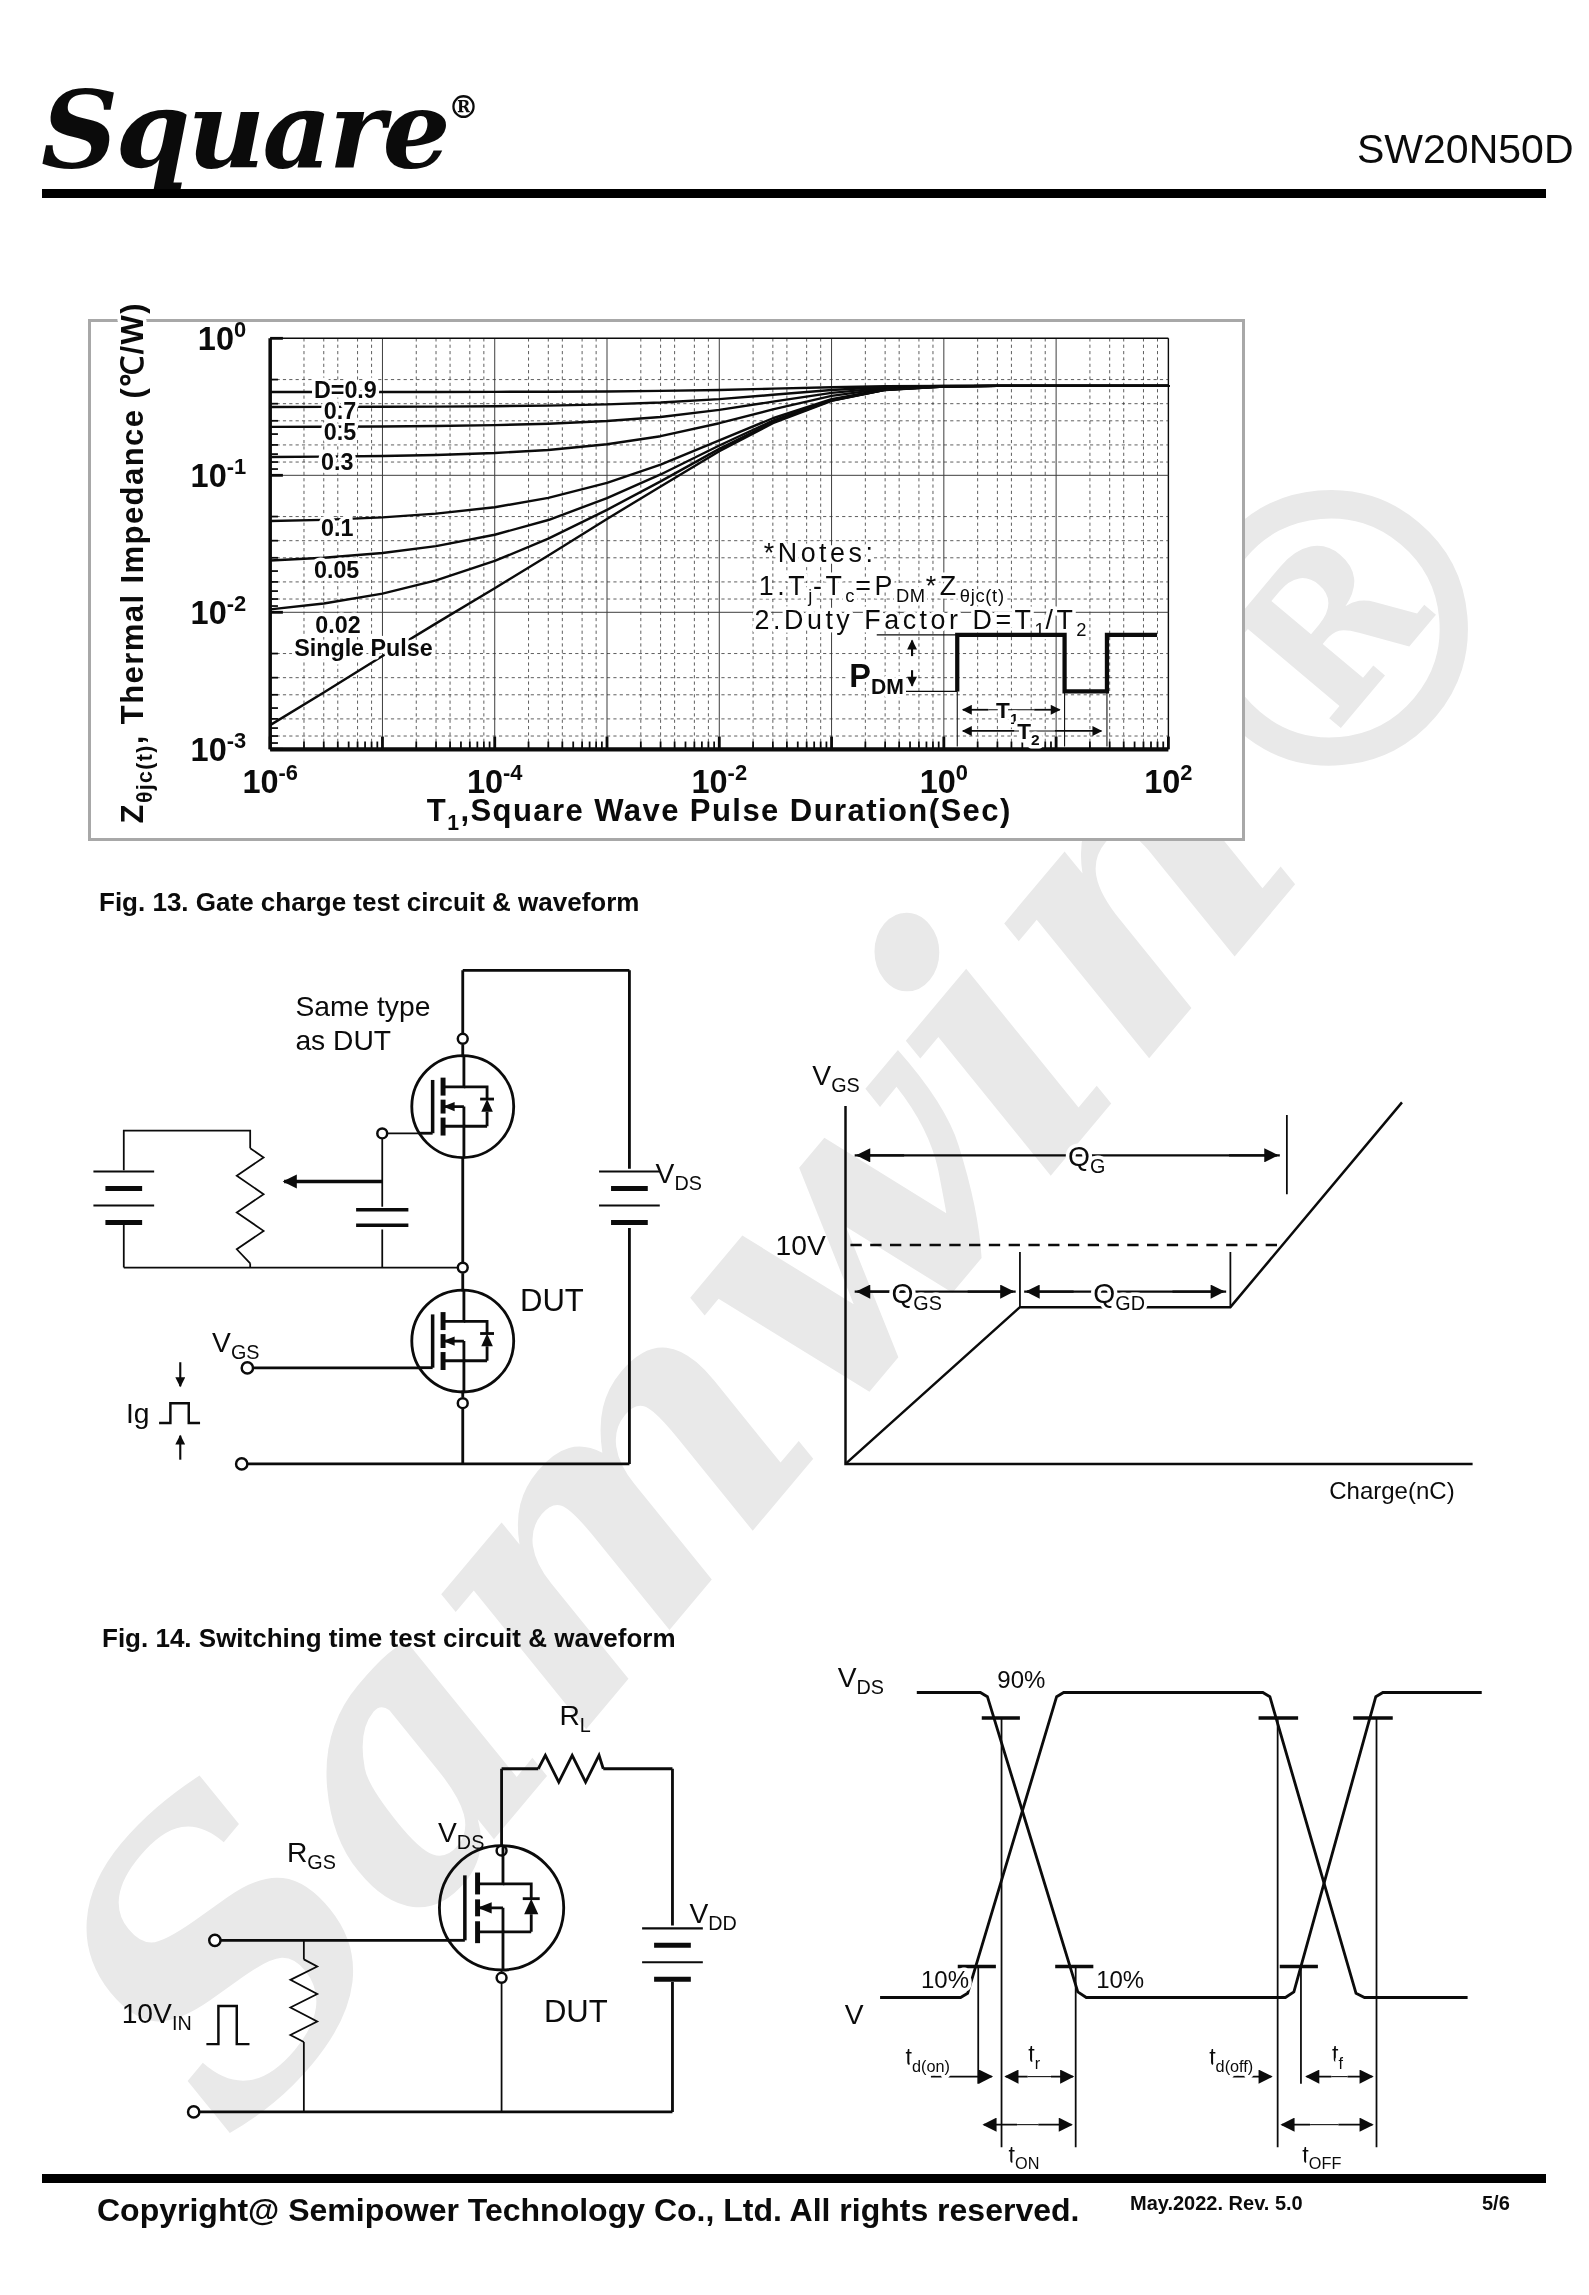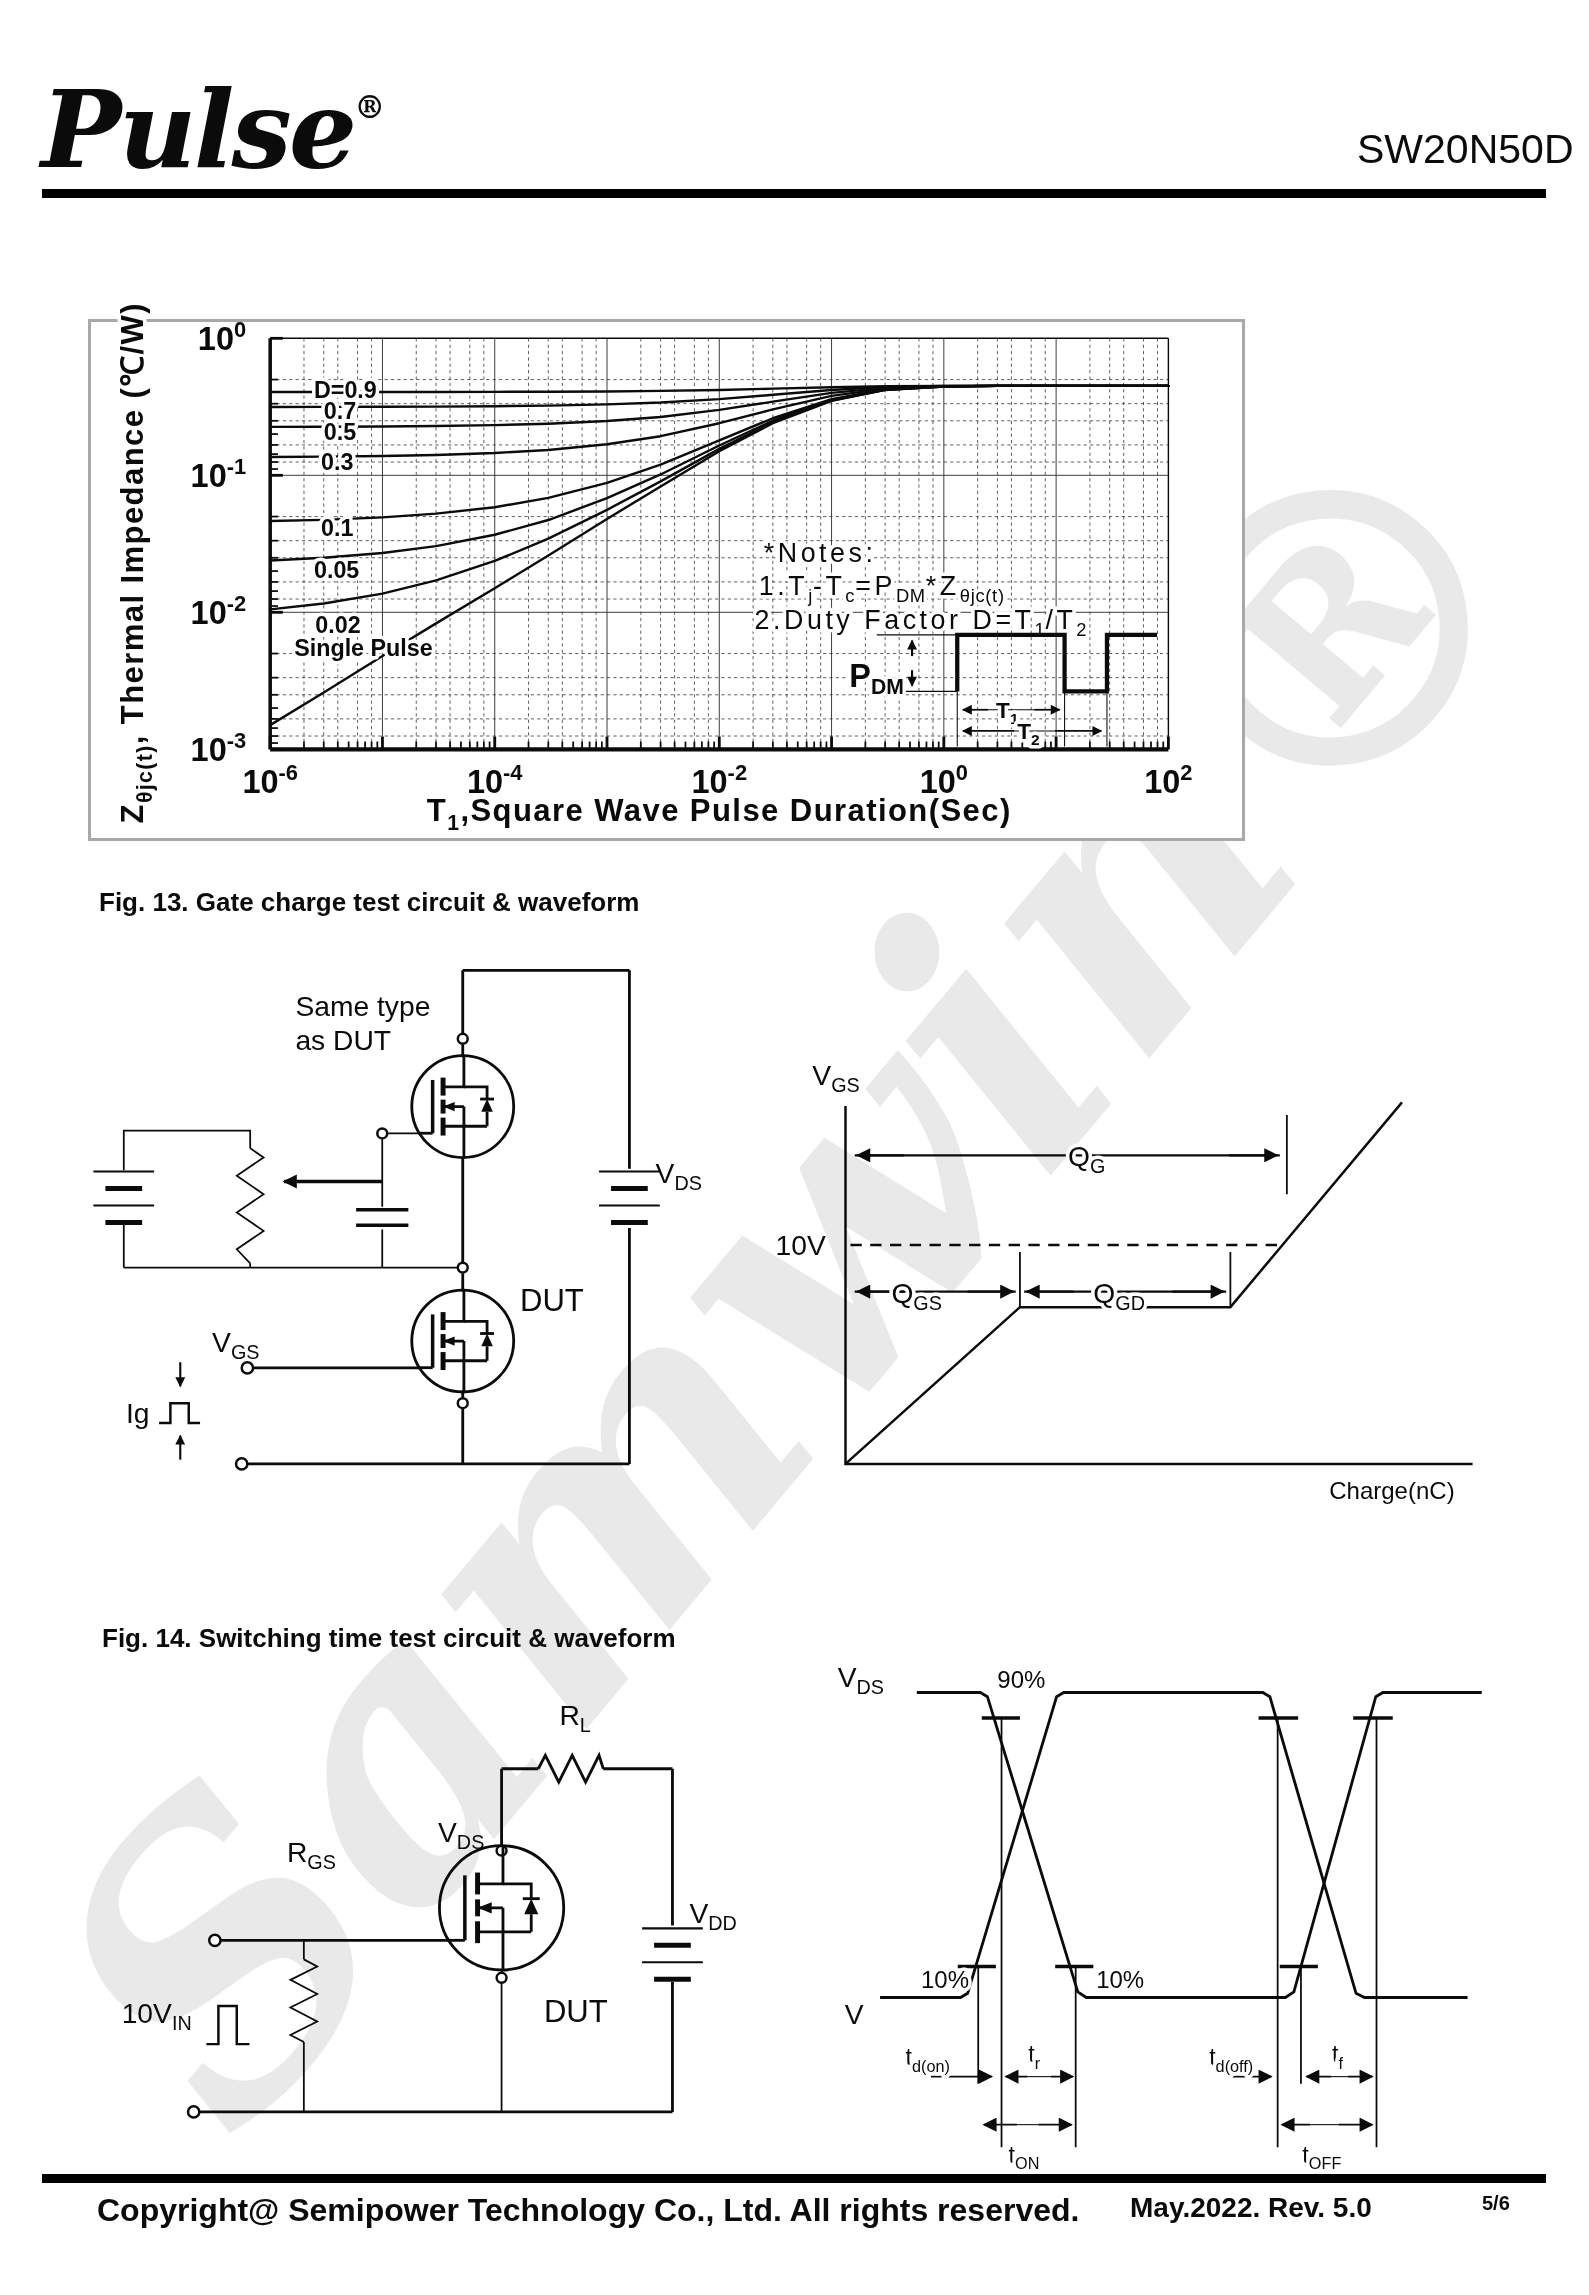--- a/index.html
+++ b/index.html
@@ -11,21 +11,21 @@
         font-size:107px;letter-spacing:-2.8px;line-height:1;}
   .logo .reg{font-size:31px;vertical-align:49px;letter-spacing:0;}
   .part{right:15.5px;top:126px;font-weight:normal;font-size:41px;}
   .hrule{left:42px;top:189px;width:1504px;height:9.2px;background:#000;}
   .figtitle{font-weight:bold;font-size:26px;}
   
   .chart-box{left:88px;top:319px;width:1151px;height:516px;border:3.5px solid #a8a8a8;background:#fff;}
   
   .frule{left:42px;top:2174px;width:1504px;height:9.2px;background:#000;}
   .fcopy{left:97px;top:2192px;font-weight:bold;font-size:32px;}
-  .fdate{left:1130px;top:2192px;font-weight:bold;font-size:28px;}
+  .fdate{left:1130px;top:2192px;font-weight:bold;font-size:20px;}
   .fpage{left:1482px;top:2192px;font-weight:bold;font-size:20px;}
   .wm{left:-14px;top:424px;width:1617px;height:1695px;display:flex;align-items:center;justify-content:center;
       pointer-events:none;}
   .wm span{font-family:"DejaVu Serif",serif;font-style:italic;font-weight:bold;font-size:381px;
       color:#e9e9e9;transform:rotate(-50deg);white-space:nowrap;}
   svg{position:absolute;overflow:visible;}
   svg text{font-family:"Liberation Sans",sans-serif;fill:#0b0b0b;}
   .w15{stroke:#0b0b0b;stroke-width:1.5;fill:none}
   .w2{stroke:#0b0b0b;stroke-width:2;fill:none}
   .w25{stroke:#0b0b0b;stroke-width:2.5;fill:none}
@@ -62,21 +62,21 @@
 </style>
 </head>
 <body>
 
 <div class="page">
 
   <div class="abs wm">
       <span>Samwin®</span>
     </div>
 
-  <div class="abs logo"><span>Pulse</span><span class="reg">®</span></div>
+  <div class="abs logo"><span>Square</span><span class="reg">®</span></div>
   <div class="abs part">SW20N50D</div>
   <div class="abs hrule"></div>
 
 
   <div class="abs chart-box">
   <svg style="left:-3.5px;top:-3.5px;width:1151px;height:516px;" viewBox="128 451 1630 730">
     <defs>
       <marker id="arr" viewBox="0 0 10 10" refX="9" refY="5" markerWidth="30" markerHeight="20" orient="auto" markerUnits="userSpaceOnUse">
             <path d="M0,0L10,5L0,10z" fill="#0b0b0b"></path>
           </marker>

